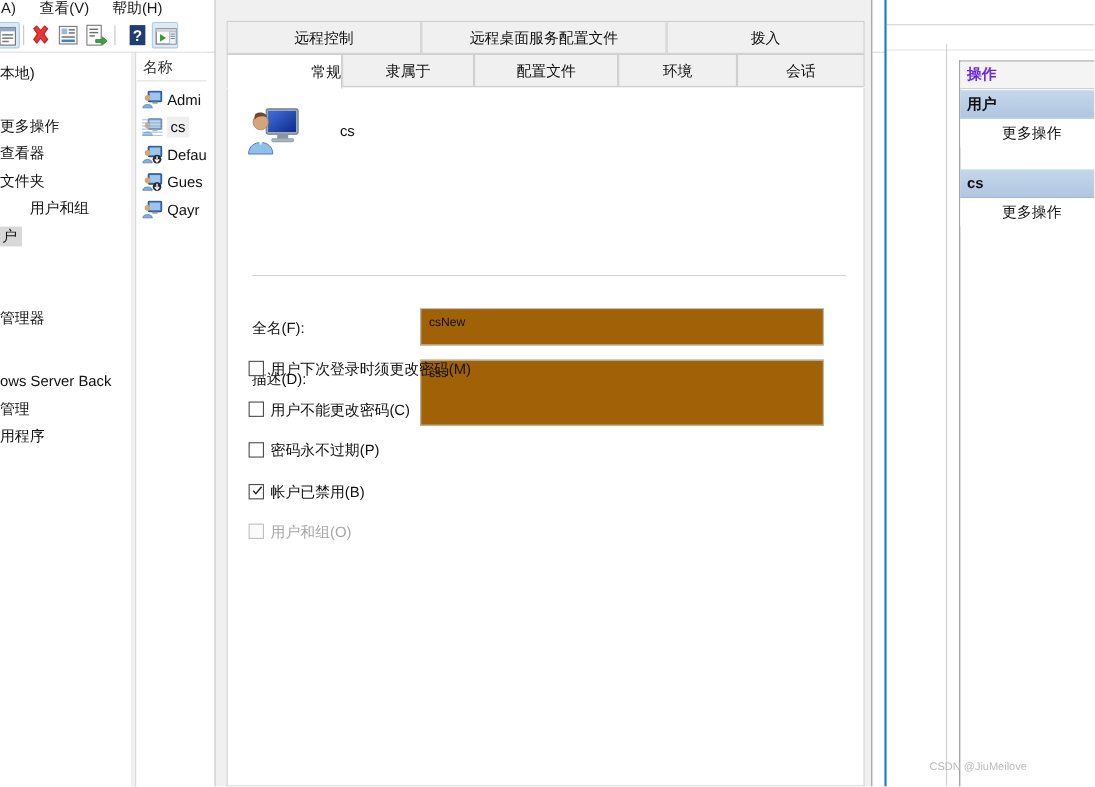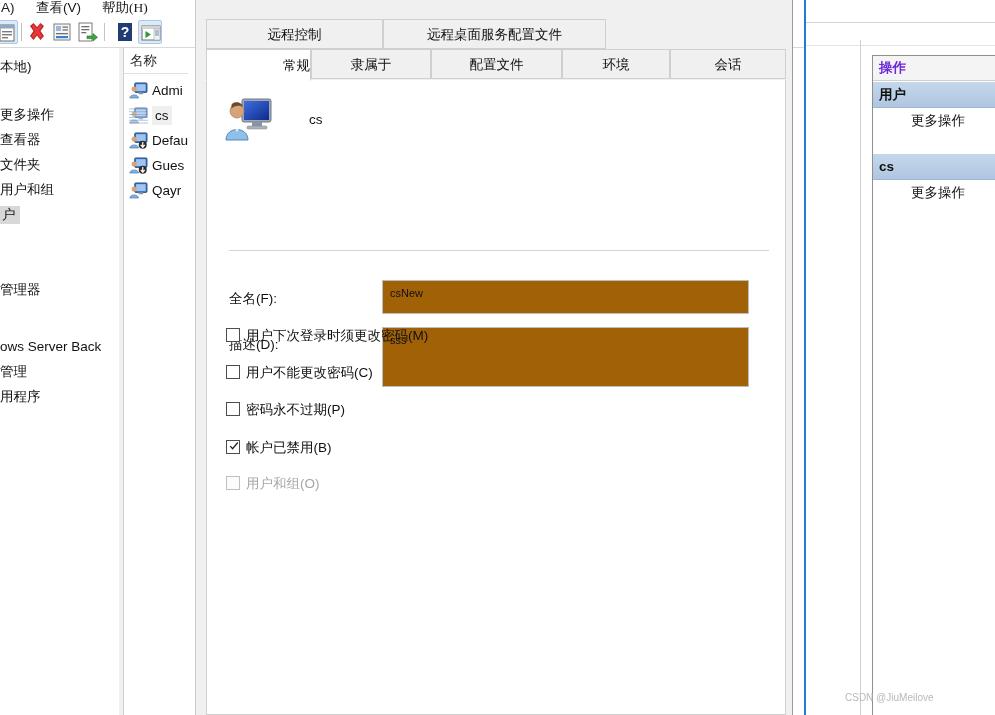--- a/index.html
+++ b/index.html
@@ -204,21 +204,21 @@
 </head>
 <body>
 
 <div id="root">
 
   <div id="mmc-window">
 
     <div id="mmc-menubar">
       <div class="menu-item" style="left:-2px;">A)</div>
       <div class="menu-item" style="left:33px;">查看(V)</div>
-      <div class="menu-item" style="left:99px;font-family:Liberation Serif, serif;">帮助(H)</div>
+      <div class="menu-item" style="left:99px;">帮助(H)</div>
     </div>
 
     <div id="mmc-toolbar">
 
       <div class="tb-btn sel" style="left:-6px;">
         <svg class="ico" viewBox="0 0 24 24">
           <rect x="5" y="4" width="14" height="16" fill="#ffffff" stroke="#6f6f6f"></rect>
           <rect x="5" y="4" width="14" height="3.5" fill="#8fa8c8"></rect>
           <rect x="7" y="10" width="10" height="1.4" fill="#7b7b7b"></rect>
           <rect x="7" y="13" width="10" height="1.4" fill="#7b7b7b"></rect>
@@ -279,21 +279,21 @@
       </div>
     </div>
 
     <div id="mmc-body">
 
       <div id="tree-pane">
         <div class="tree-row" style="top:8px;left:0px;"><span class="lbl">本地)</span></div>
         <div class="tree-row" style="top:56px;left:0px;"><span class="lbl">更多操作</span></div>
         <div class="tree-row" style="top:81px;left:0px;"><span class="lbl">查看器</span></div>
         <div class="tree-row" style="top:106px;left:0px;"><span class="lbl">文件夹</span></div>
-        <div class="tree-row" style="top:131px;left:0px;"><span class="lbl">用户和组</span></div>
+        <div class="tree-row" style="top:131px;left:0px;padding-left:27px;"><span class="lbl">用户和组</span></div>
         <div class="tree-row sel-row" style="top:156px;left:0px;"><span class="lbl">户</span></div>
         <div class="tree-row" style="top:231px;left:0px;"><span class="lbl">管理器</span></div>
         <div class="tree-row" style="top:288px;left:0px;"><span class="lbl">ows Server Back</span></div>
         <div class="tree-row" style="top:313px;left:0px;"><span class="lbl">管理</span></div>
         <div class="tree-row" style="top:338px;left:0px;"><span class="lbl">用程序</span></div>
       </div>
 
       <div id="tree-splitter"></div>
 
       <div id="list-pane">
@@ -370,20 +370,21 @@
   <div id="right-bg"></div>
   <div id="top-rule-right"></div>
   <div id="mid-rule-right"></div>
   <div id="actions-leftline"></div>
 
   <div id="dialog">
 
     <div id="tabstrip">
       <div class="tab row1" style="left:0px;width:177px;">远程控制</div>
       <div class="tab row1" style="left:177px;width:223px;">远程桌面服务配置文件</div>
+      <div class="tab row1" style="left:400px;width:180px;">拨入</div>
 
       <div class="tab active" style="left:0px;width:105px;">常规</div>
       <div class="tab row2" style="left:105px;width:120px;">隶属于</div>
       <div class="tab row2" style="left:225px;width:131px;">配置文件</div>
       <div class="tab row2" style="left:356px;width:108px;">环境</div>
       <div class="tab row2" style="left:464px;width:116px;">会话</div>
     </div>
 
     <div id="tabpage">
 

